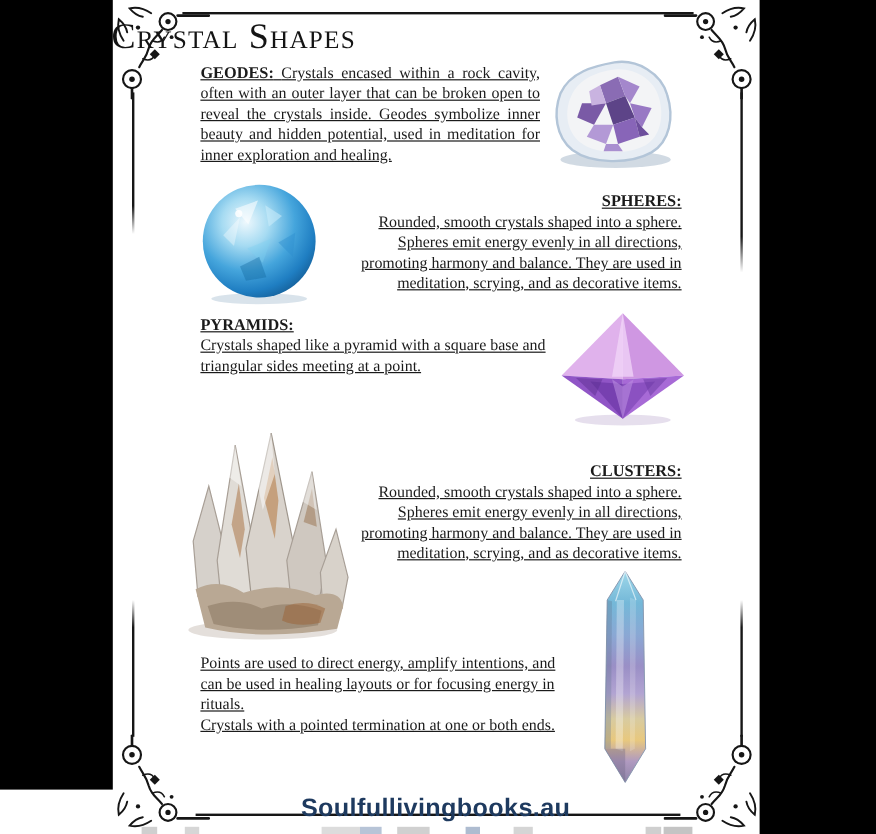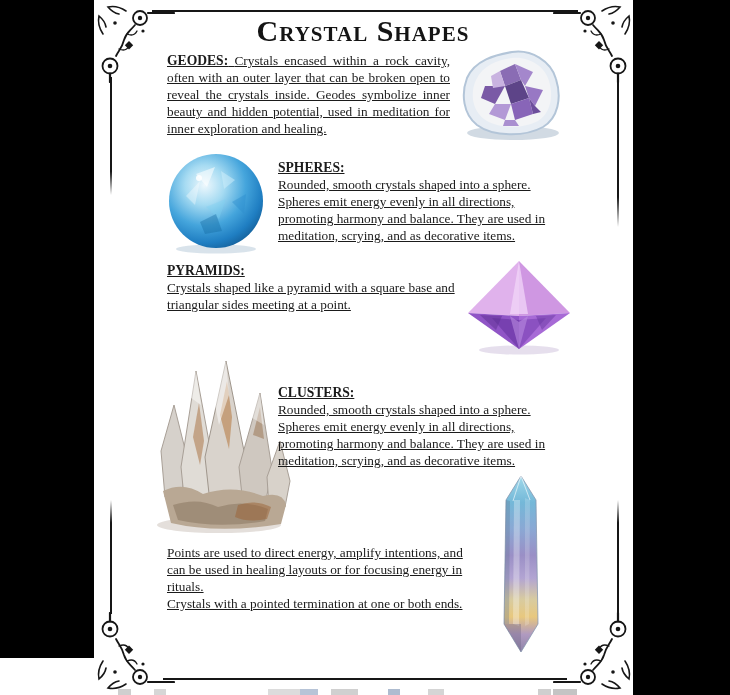--- a/index.html
+++ b/index.html
@@ -7,27 +7,27 @@
          font-family:"Liberation Serif", serif;color:#1b1b1b;}
   .bar{position:absolute;background:#000;}
   .orn{position:absolute;width:80px;height:80px;}
   .orn svg{width:80px;height:80px;display:block;}
   .flipX{transform:scaleX(-1);}
   .flipY{transform:scaleY(-1);}
   .flipXY{transform:scale(-1,-1);}
   .frame-line{position:absolute;background:#161616;}
   .vline-taper-b{background:linear-gradient(to bottom,#161616 80%,rgba(22,22,22,0));}
   .vline-taper-t{background:linear-gradient(to top,#161616 80%,rgba(22,22,22,0));}
-  #title{position:absolute;left:93px;top:14px;width:540px;text-align:center;
-         font-size:30px;font-weight:700;font-variant:small-caps;letter-spacing:1px;color:#141414;}
+  #title{position:absolute;left:93px;top:14px;width:540px;
+         font-size:30px;font-weight:400;font-variant:small-caps;letter-spacing:1px;color:#141414;}
   .txt{position:absolute;font-size:13.3px;line-height:16.9px;text-decoration:underline;}
   .txt b{font-size:13.6px;}
   .txt p{margin:0;}
   .just{text-align:justify;}
-  .ralign{text-align:left;}
+  .ralign{text-align:right;}
   .img{position:absolute;}
   #site{position:absolute;left:93px;top:662px;width:540px;text-align:center;
         font-family:"Liberation Sans", sans-serif;font-weight:700;font-size:21px;
         letter-spacing:.3px;z-index:3;}
   #bottom-rule{z-index:2;}
   .film{position:absolute;height:6px;top:689px;}
 </style>
 </head>
 <body>
 
@@ -206,20 +206,21 @@
       <path d="M29,2 L21,27 M29,2 L38,26" stroke="#ffffff" stroke-width="1" opacity="0.6" fill="none"></path>
       <polygon points="12,150 29,178 29,150" fill="#6a6080" opacity="0.35"></polygon>
     </svg>
   </div>
 
   <div class="txt" style="left:167px;top:545px;width:302px;">
     <p>Points are used to direct energy, amplify intentions, and can be used in healing layouts or for focusing energy in rituals.</p>
     <p>Crystals with a pointed termination at one or both ends.</p>
   </div>
 
+  <div id="site" style="color: rgb(30, 58, 95);">Soulfullivingbooks.au</div>
 
   <div class="film" style="left:118px;width:13px;background:#cfcfcf;"></div>
   <div class="film" style="left:154px;width:12px;background:#d6d6d6;"></div>
   <div class="film" style="left:268px;width:32px;background:#dcdcdc;"></div>
   <div class="film" style="left:300px;width:18px;background:#b7c4d7;"></div>
   <div class="film" style="left:331px;width:27px;background:#d0d0d0;"></div>
   <div class="film" style="left:388px;width:12px;background:#aebcd0;"></div>
   <div class="film" style="left:428px;width:16px;background:#d5d5d5;"></div>
   <div class="film" style="left:538px;width:13px;background:#cfcfcf;"></div>
   <div class="film" style="left:553px;width:24px;background:#c4c4c4;"></div>

